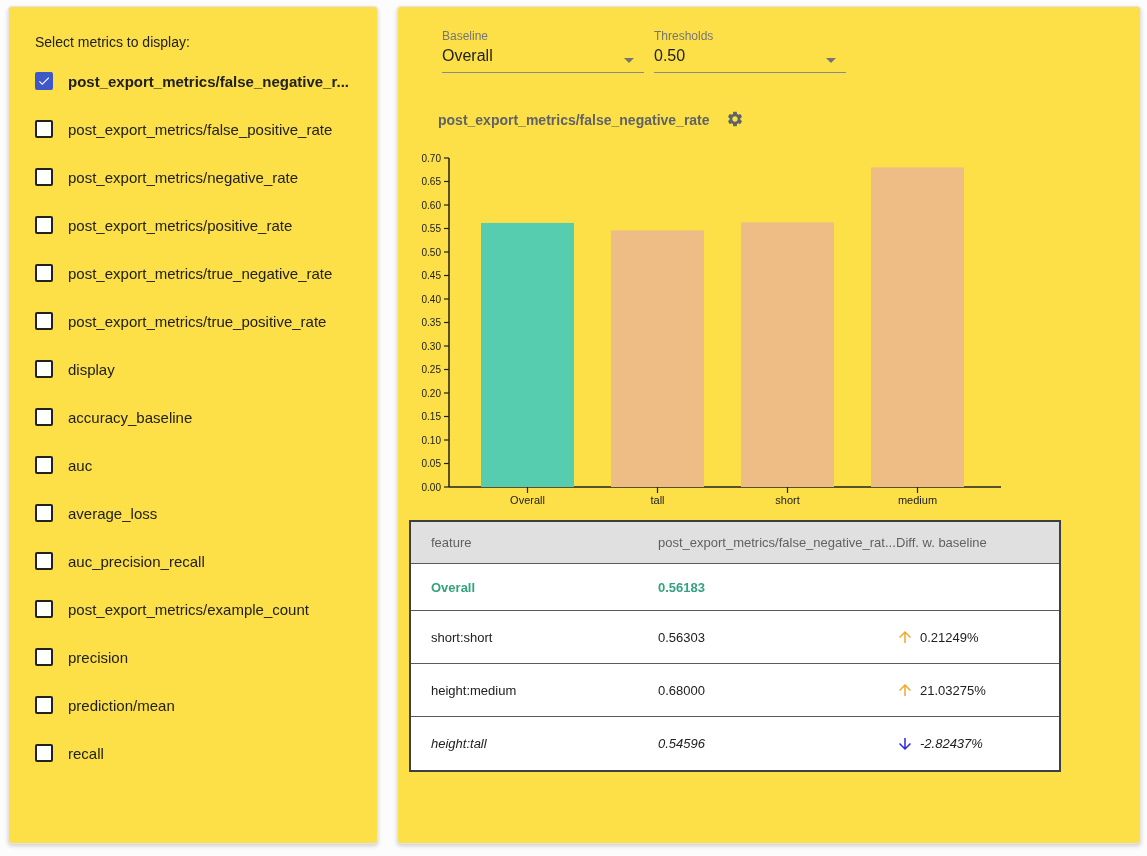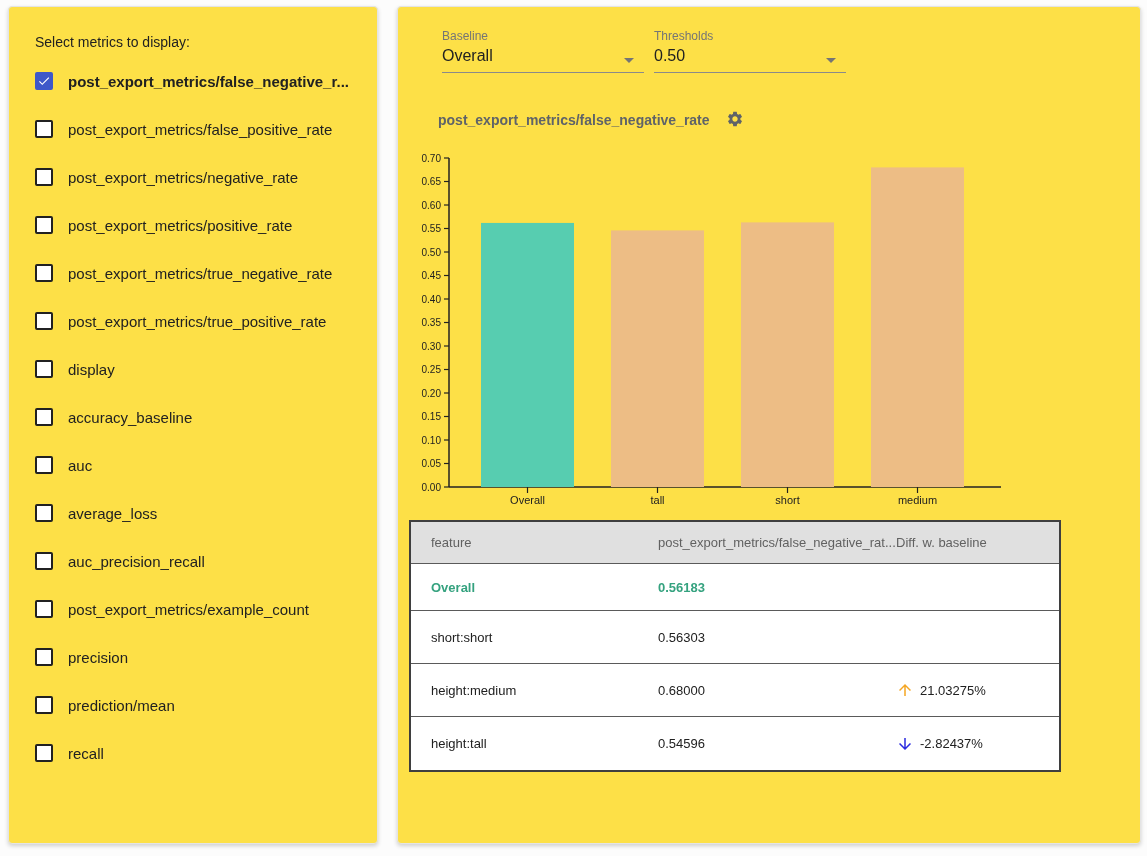--- a/index.html
+++ b/index.html
@@ -42,21 +42,21 @@
   #chart { position:absolute; left:13px; top:144px; }
   
   .metric-table {
     position:absolute; left:11px; top:513px; width:652px;
     border:2px solid #3f3f3f; background:#fff;
   }
   .t-row { display:grid; grid-template-columns:227px 238px 1fr; align-items:center; padding-left:20px; }
   .t-head { height:42px; background:#e0e0e0; border-bottom:1px solid #5a5a5a; }
   .t-head .t-cell { font-size:13px; color:#616161; }
   .t-body-row { height:53px; border-bottom:1px solid #5a5a5a; }
-  .t-body-row:last-child { border-bottom:none; }
+  .t-body-row:last-child { border-bottom:none;font-style:italic; }
   .t-body-row.baseline-row { height:47px; }
   .t-cell { font-size:13px; color:#212121; white-space:nowrap; overflow:hidden; }
   .baseline-row .t-cell { color:var(--bg-green,#35a27f); font-weight:bold; }
   .diff-cell { display:flex; align-items:center; }
   .diff-cell svg { width:18px; height:18px; margin-right:6px; }
 </style>
 </head>
 <body>
 
 <div class="page">
@@ -211,20 +211,26 @@
           <div class="t-row t-body-row baseline-row">
             <div class="t-cell">Overall</div>
             <div class="t-cell">0.56183</div>
             <div class="t-cell diff-cell">
               <span></span>
             </div>
           </div>
           <div class="t-row t-body-row">
             <div class="t-cell">short:short</div>
             <div class="t-cell">0.56303</div>
+            <div class="t-cell diff-cell">
+              <svg viewBox="0 0 24 24">
+                <path d="M4 12l1.41 1.41L11 7.83V20h2V7.83l5.58 5.59L20 12l-8-8-8 8z" fill="#f5a623"></path>
+              </svg>
+              <span>0.21249%</span>
+            </div>
           </div>
           <div class="t-row t-body-row">
             <div class="t-cell">height:medium</div>
             <div class="t-cell">0.68000</div>
             <div class="t-cell diff-cell">
               <svg viewBox="0 0 24 24">
                 <path d="M4 12l1.41 1.41L11 7.83V20h2V7.83l5.58 5.59L20 12l-8-8-8 8z" fill="#f5a623"></path>
               </svg>
               <span>21.03275%</span>
             </div>

